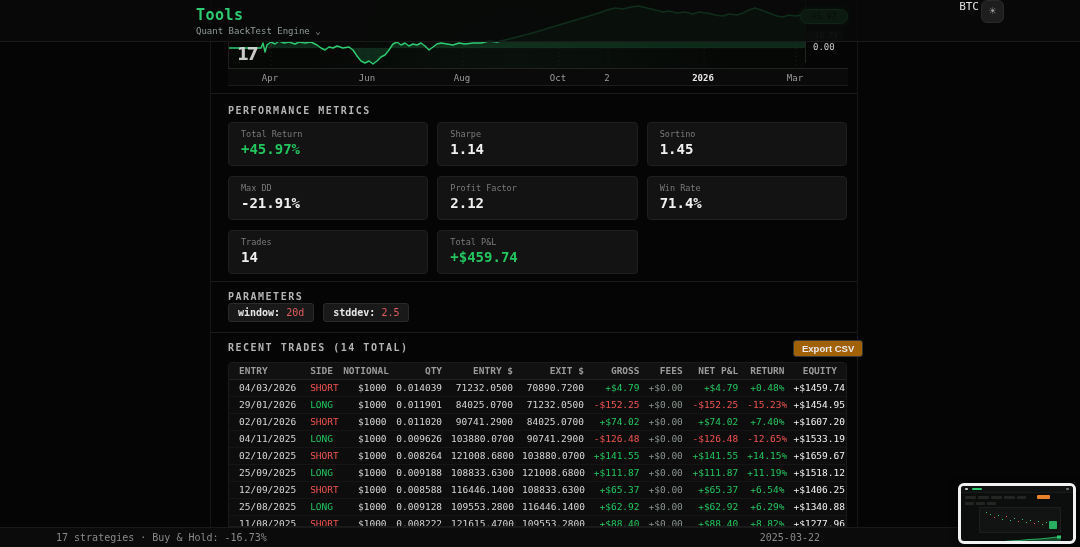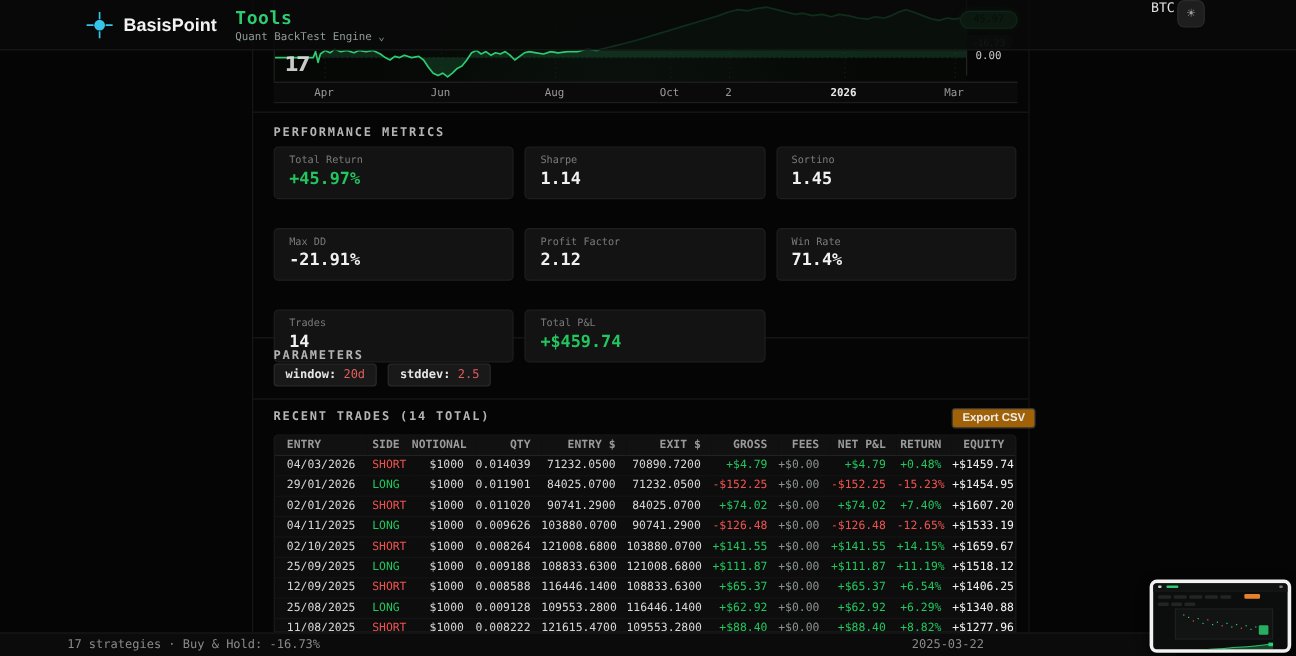--- a/index.html
+++ b/index.html
@@ -45,21 +45,21 @@
   .tools-title { color:#2ecc71; font-weight:bold; font-size:15px; letter-spacing:.5px; }
   .tools-sub { margin-top:2px; font-size:9px; color:#8f9b94; cursor:pointer; }
   .top-right { position:absolute; right:76px; top:0; height:42px; display:flex; align-items:flex-start; gap:2px; }
   .asset-label { font-size:11px; color:#e0e0e0; }
   .theme-btn { width:23px; height:23px; border-radius:6px; background:#1e1e1e; border:1px solid #2a2a2a;
     color:#a0a0a0; font-size:12px; line-height:21px; text-align:center; cursor:pointer; }
 
   
   .sec-title { position:absolute; left:228px; font-size:10px; font-weight:bold; color:#b4b4b4; letter-spacing:1.5px; }
   .metrics-grid { position:absolute; left:228px; top:122px; width:619px;
-    display:grid; grid-template-columns:repeat(3,1fr); gap:24px 9px; }
+    display:grid; grid-template-columns:repeat(3,1fr); gap:10px 9px; }
   .metric-card { height:44px; background:#131313; border:1px solid #1f1f1f; border-radius:4px; padding:6px 12px; }
   .metric-label { display:block; font-size:8.5px; color:#7a7a7a; }
   .metric-value { display:block; margin-top:2px; font-size:14px; font-weight:bold; color:#f0f0f0; }
   .metric-value.green { color:#22c55e; }
 
   .param-chips { position:absolute; left:228px; top:303px; display:flex; gap:9px; }
   .chip { background:#191919; border:1px solid #2a2a2a; border-radius:3px; padding:3px 9px; font-size:10px; }
   .chip b { color:#e6e6e6; font-weight:bold; }
   .chip span { color:#e25d5d; }
 
@@ -143,30 +143,20 @@
         <span style="left: 330px;">Oct</span>
         <span style="left: 379px;">2</span>
         <span class="bold" style="left: 475px;">2026</span>
         <span style="left: 567px;">Mar</span>
       </div>
     <div class="badge-green">45.97</div>
     <div class="badge-gray">-16.73</div>
   </div>
 
   <div class="topbar">
-    <div class="brand">
-      <svg width="22" height="22" viewBox="0 0 22 22">
-        <line x1="11" y1="0" x2="11" y2="6" stroke="#35c5ea" stroke-width="1.4"></line>
-        <line x1="11" y1="16" x2="11" y2="22" stroke="#35c5ea" stroke-width="1.4"></line>
-        <line x1="0" y1="11" x2="6" y2="11" stroke="#35c5ea" stroke-width="1.4"></line>
-        <line x1="16" y1="11" x2="22" y2="11" stroke="#35c5ea" stroke-width="1.4"></line>
-        <circle cx="11" cy="11" r="4.5" fill="#35c5ea"></circle>
-      </svg>
-      <span class="brand-name">BasisPoint</span>
-    </div>
     <div class="tools-block">
       <div class="tools-title">Tools</div>
       <div class="tools-sub">Quant BackTest Engine ⌄</div>
     </div>
     <div class="top-right">
       <span class="asset-label">BTC</span>
       <div class="theme-btn">
         <span>☀</span>
       </div>
     </div>

